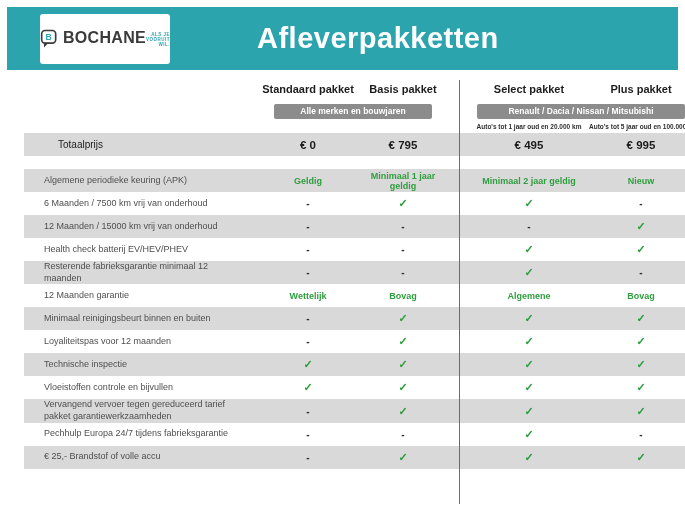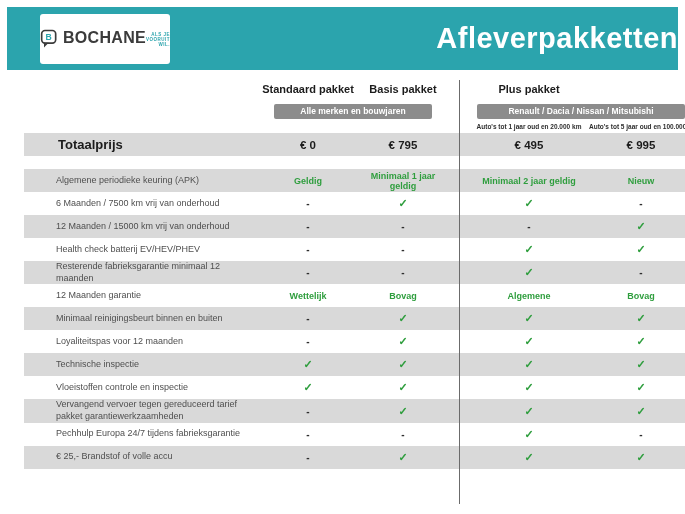--- a/index.html
+++ b/index.html
@@ -18,22 +18,22 @@
   }
   .logo-card {
     width:130px; height:50px; background:#fff; border-radius:3px;
     margin-left:33px; display:flex; align-items:center; justify-content:center;
     gap:5px; flex-shrink:0;
   }
   .logo-text { display:flex; flex-direction:row; }
   .logo-name { font-size:16px; font-weight:bold; color:#3b3b3b; letter-spacing:0.3px; line-height:1; }
   .logo-tagline { font-size:4.5px; color:var(--teal,#2ba4ad); font-weight:bold; letter-spacing:0.5px; text-align:right; margin-top:2px; }
   .title {
-    flex:1; text-align:right; color:#ffffff;
-    font-size:29px; font-weight:bold; letter-spacing:0.5px; padding-left:55px;
+    flex:1; text-align:left; color:#ffffff;
+    font-size:29px; font-weight:bold; letter-spacing:0.5px; padding-left:87px;
   }
 
   
   .table-wrap { position:absolute; left:24px; top:78px; width:669px; }
   .divider-v { position:absolute; left:435px; top:2px; width:1px; height:424px; background:#6b6b6b; }
 
   .grid {
     display:grid;
     grid-template-columns:234px 100px 90px 21px 120px 104px;
     align-items:center;
@@ -48,28 +48,28 @@
     border-radius:2px; height:15px; line-height:15px;
     overflow:hidden; white-space:nowrap;
   }
   .badge1 { grid-column:2/4; margin:0 16px; }
   .badge2 { grid-column:5/7; margin:4px 8px; }
 
   .notes-row { height:13px; }
   .note { text-align:center; font-size:6.5px; font-weight:bold; color:#2e2e2e; white-space:nowrap; }
 
   .price-row { height:23px; background:var(--row_gray,#d9d9d9); }
-  .price-label { padding-left:34px; font-size:13px; font-weight:bold; color:#1c1c1c; }
+  .price-label { padding-left:34px; font-size:10px; font-weight:normal; color:#1c1c1c; }
   .price { text-align:center; font-size:11.5px; font-weight:bold; color:#1c1c1c; }
 
   .spacer-row { height:13px; background:#fff; }
 
   .feat-row { min-height:23px; }
   .feat-row.shade { background:var(--row_gray,#d9d9d9); }
-  .feat-label { padding-left:32px; padding-right:10px; font-size:9px; color:#4f4f4f; line-height:1.3; }
+  .feat-label { padding-left:20px; padding-right:10px; font-size:9px; color:#4f4f4f; line-height:1.3; }
   .val { text-align:center; }
   .val.check { color:var(--green,#2f9e3e); font-size:11px; font-weight:bold; }
   .val.dash  { color:#2e2e2e; font-size:10px; font-weight:bold; }
   .val.gtext { color:var(--green,#2f9e3e); font-size:9px; font-weight:bold; }
 </style>
 </head>
 <body>
 
 <div class="page">
 
@@ -89,20 +89,21 @@
   </header>
 
   <div class="table-wrap">
     <div class="divider-v"></div>
 
     <div class="grid head-row">
       <div class="cell"></div>
       <div class="col-h">Standaard pakket</div>
       <div class="col-h">Basis pakket</div>
       <div class="cell"></div>
+      <div class="col-h">Select pakket</div>
       <div class="col-h">Plus pakket</div>
     </div>
 
     <div class="grid badge-row">
       <div class="cell"></div>
       <div class="badge badge1">Alle merken en bouwjaren</div>
       <div class="cell"></div>
       <div class="badge badge2">Renault / Dacia / Nissan / Mitsubishi</div>
     </div>
 
@@ -193,21 +194,21 @@
         </div>
         <div class="grid feat-row shade">
           <div class="feat-label">Technische inspectie</div>
           <div class="val check">✓</div>
           <div class="val check">✓</div>
           <div class="cell"></div>
           <div class="val check">✓</div>
           <div class="val check">✓</div>
         </div>
         <div class="grid feat-row plain">
-          <div class="feat-label">Vloeistoffen controle en inspectie</div>
+          <div class="feat-label">Vloeistoffen controle en bijvullen</div>
           <div class="val check">✓</div>
           <div class="val check">✓</div>
           <div class="cell"></div>
           <div class="val check">✓</div>
           <div class="val check">✓</div>
         </div>
         <div class="grid feat-row shade">
           <div class="feat-label">Vervangend vervoer tegen gereduceerd tarief pakket garantiewerkzaamheden</div>
           <div class="val dash">-</div>
           <div class="val check">✓</div>

